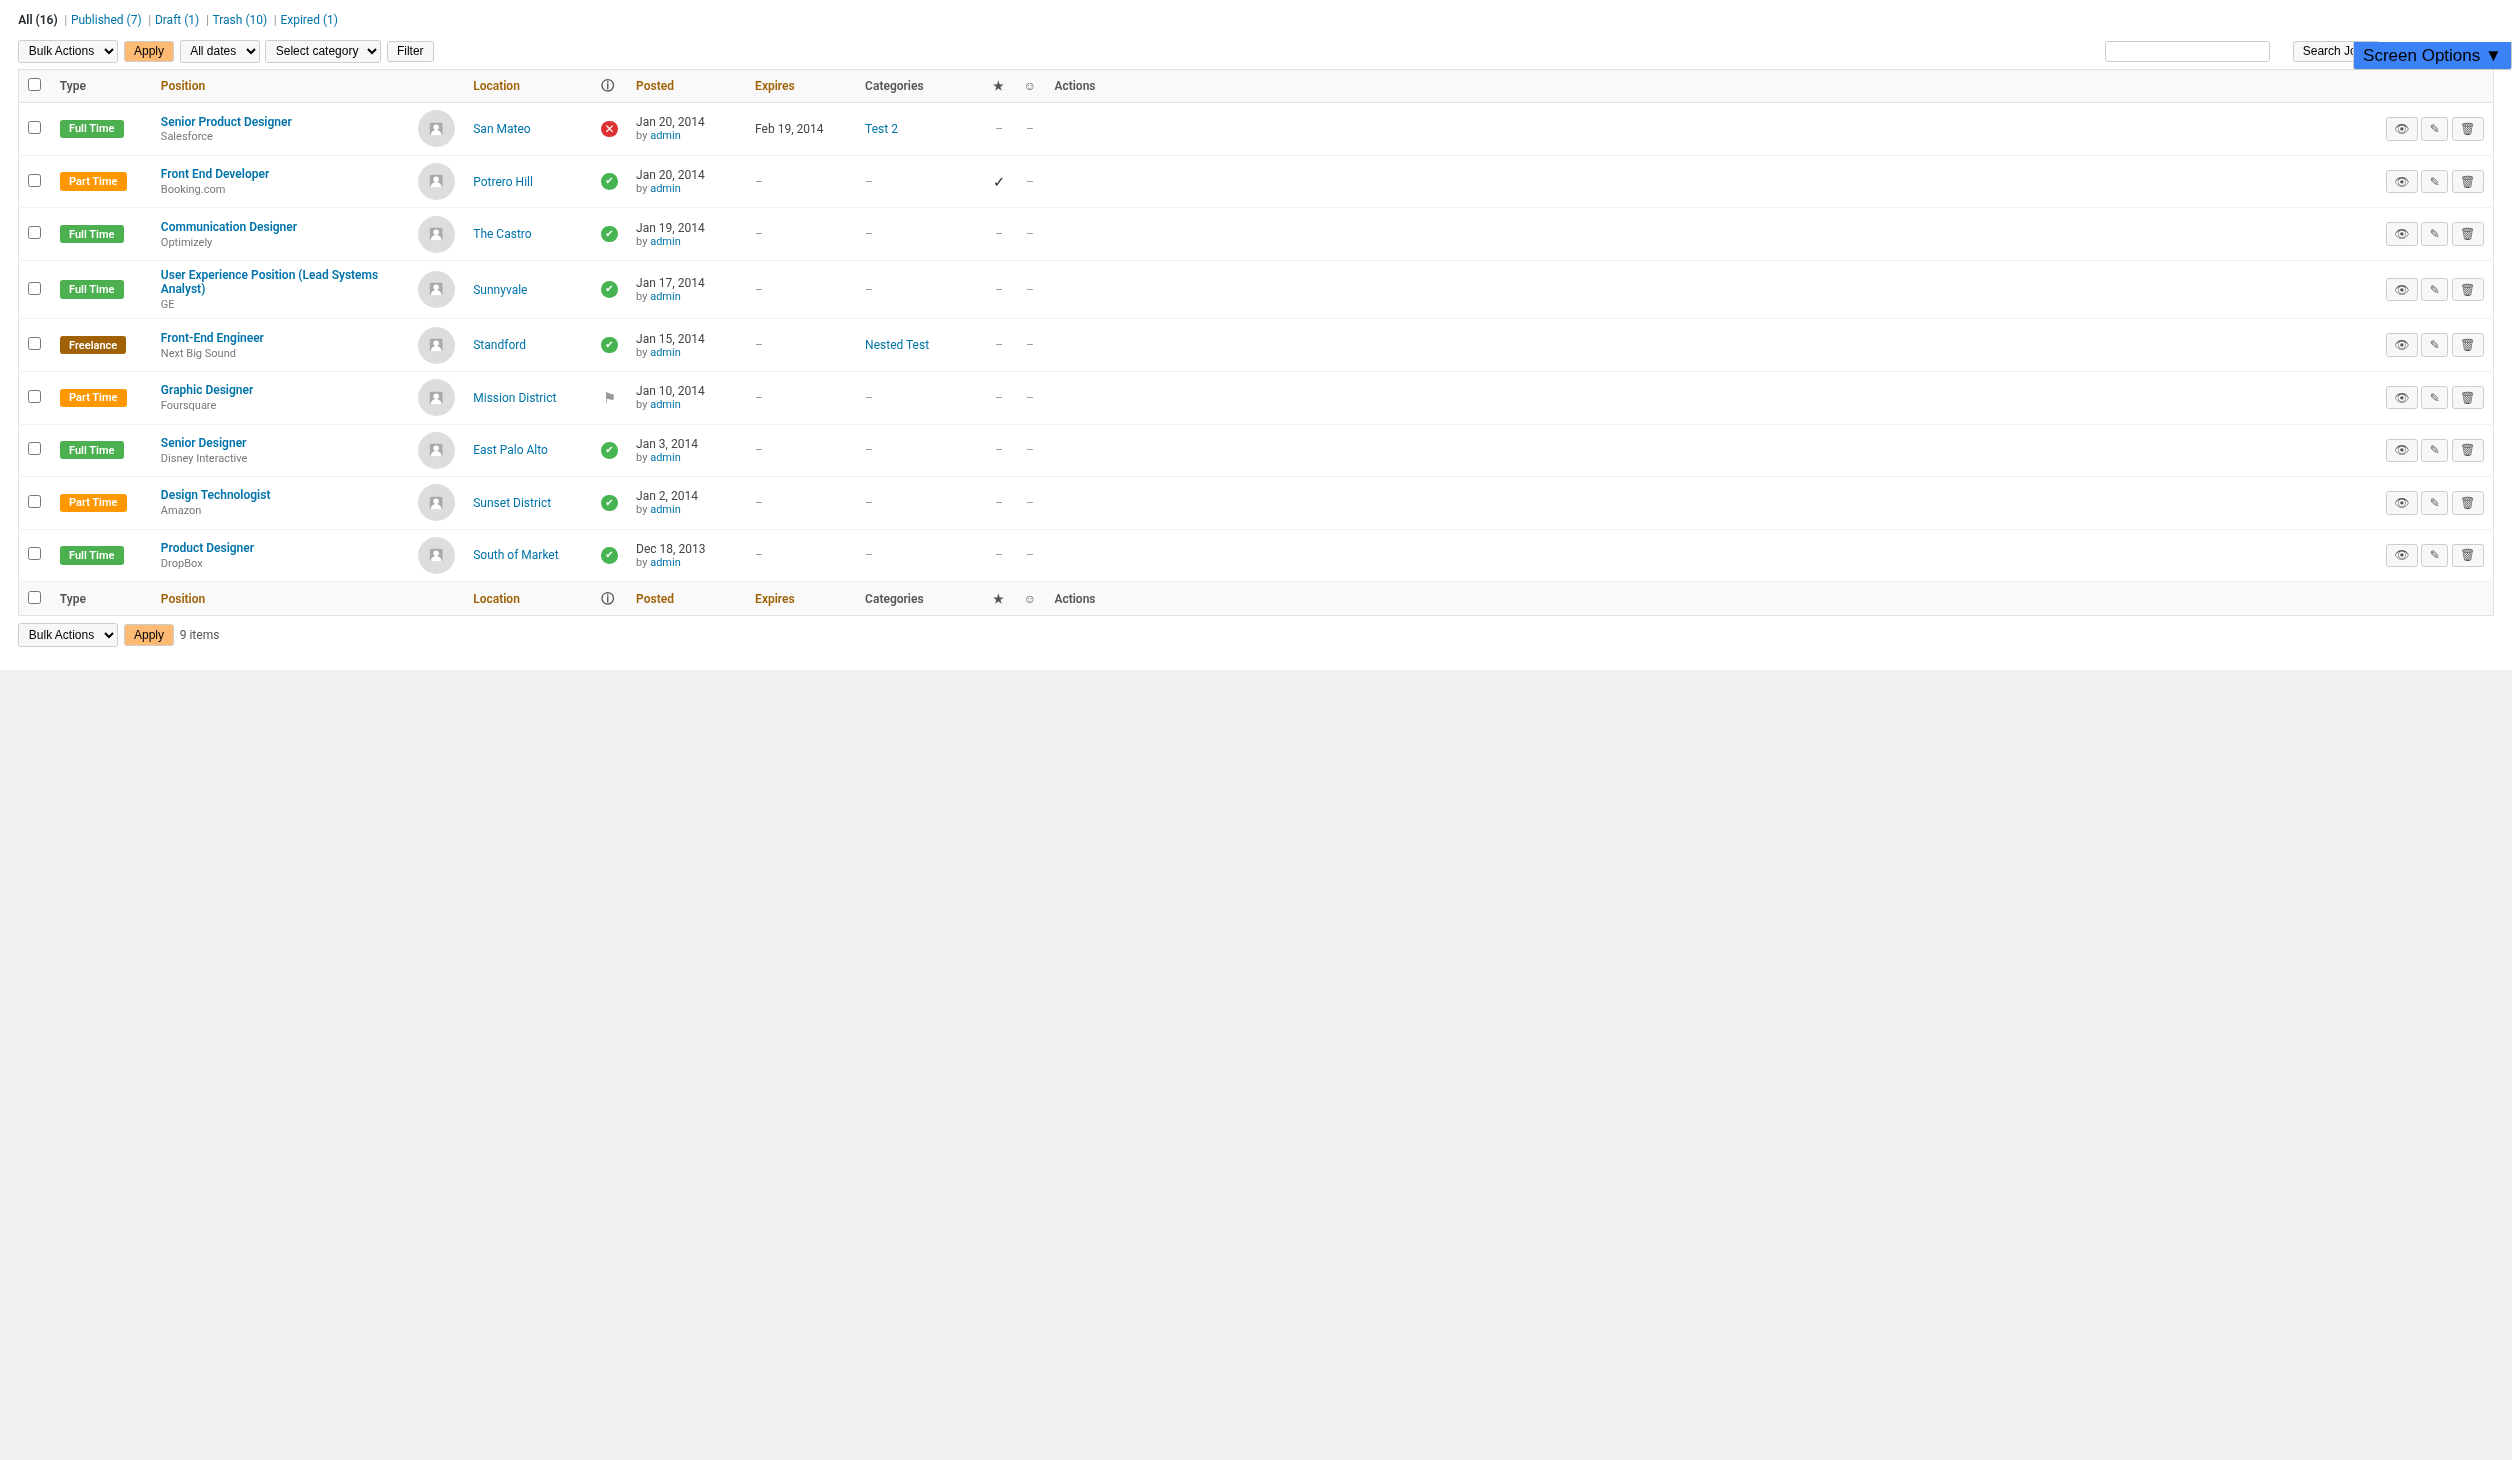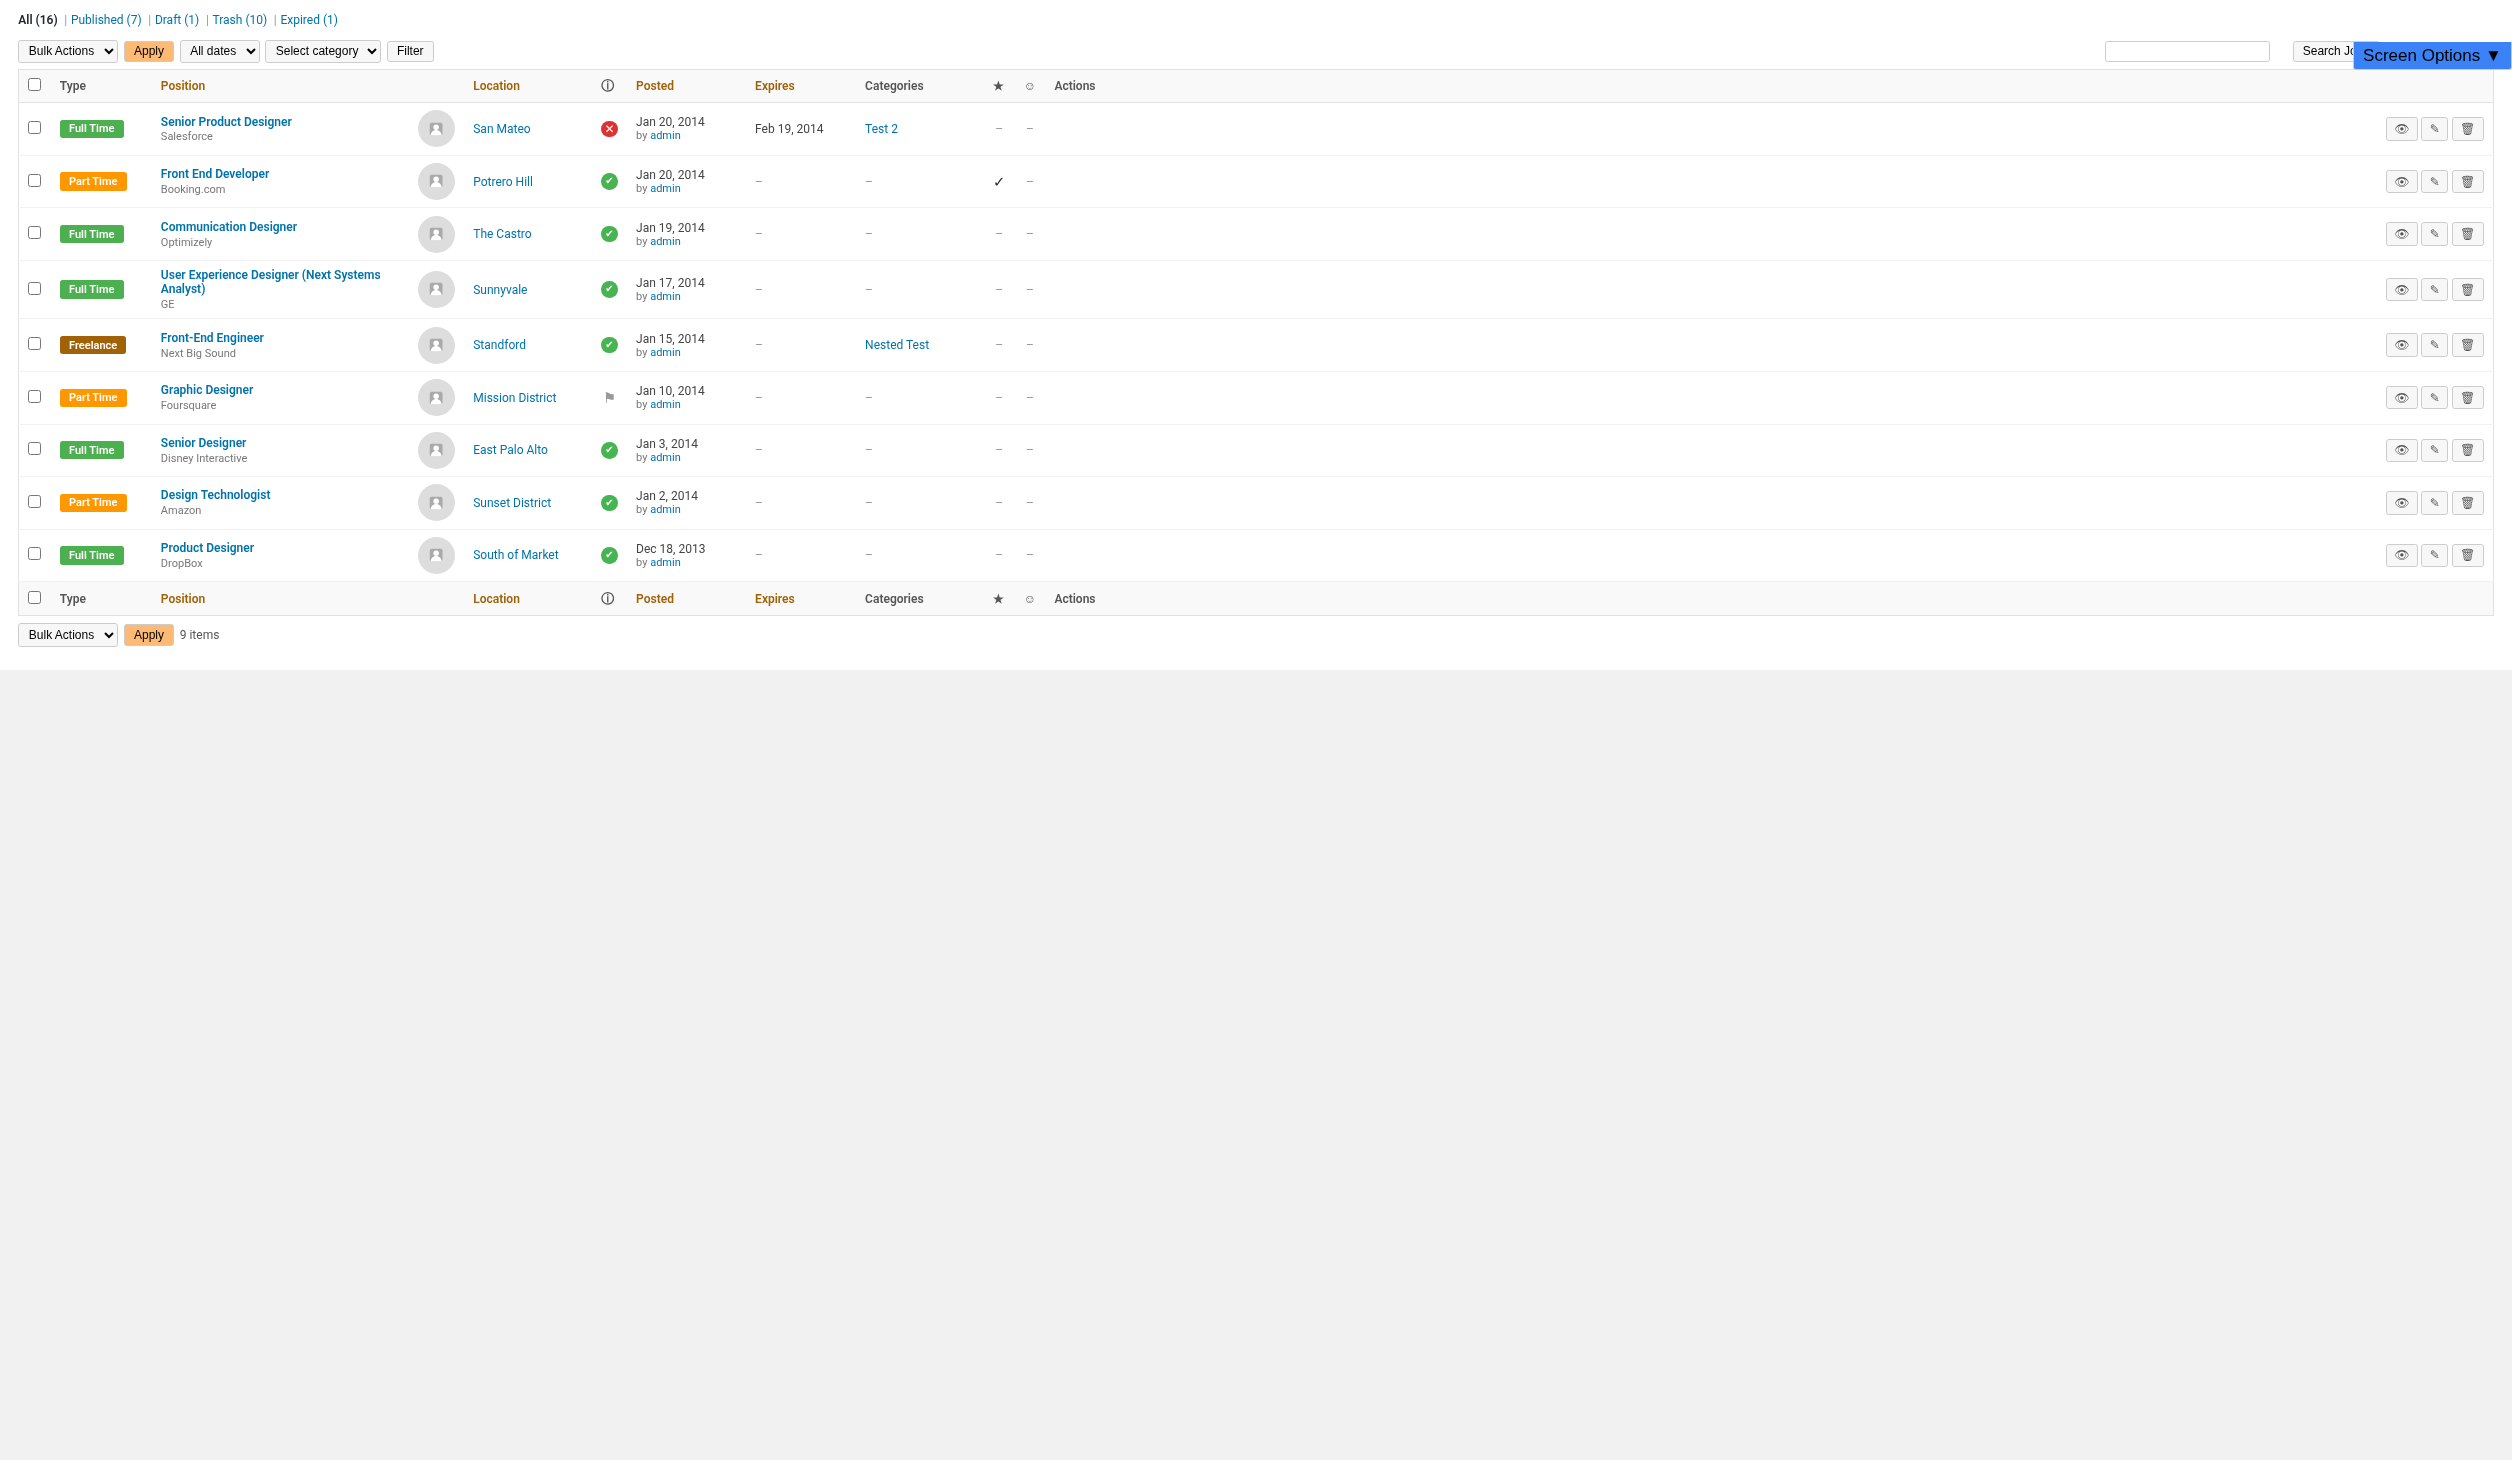--- a/index.html
+++ b/index.html
@@ -246,21 +246,21 @@
       <button class="action-btn" title="View">👁</button>
       <button class="action-btn" title="Edit">✎</button>
       <button class="action-btn" title="Delete">🗑</button>
     </div>
   </td>
           </tr>
           <tr>
             <td class="check-column"><input type="checkbox" style=""></td>
             <td><span class="job-type-badge badge-fulltime">Full Time</span></td>
             <td>
-              <a href="#" class="position-title">User Experience Designer (Next Systems Analyst)</a>
+              <a href="#" class="position-title">User Experience Position (Lead Systems Analyst)</a>
               <div class="company-name">GE</div>
             </td>
             <td>
               <div class="thumb-placeholder">
                 <svg width="18.3" height="18.3" viewBox="0 0 20 20" fill="#aaa">
                   <rect x="3" y="3" width="14" height="14" rx="2"></rect>
                   <circle cx="10" cy="8" r="3" fill="#fff"></circle>
                   <path d="M4 17c0-3.3 2.7-6 6-6s6 2.7 6 6" fill="#fff"></path>
                 </svg>
               </div>

